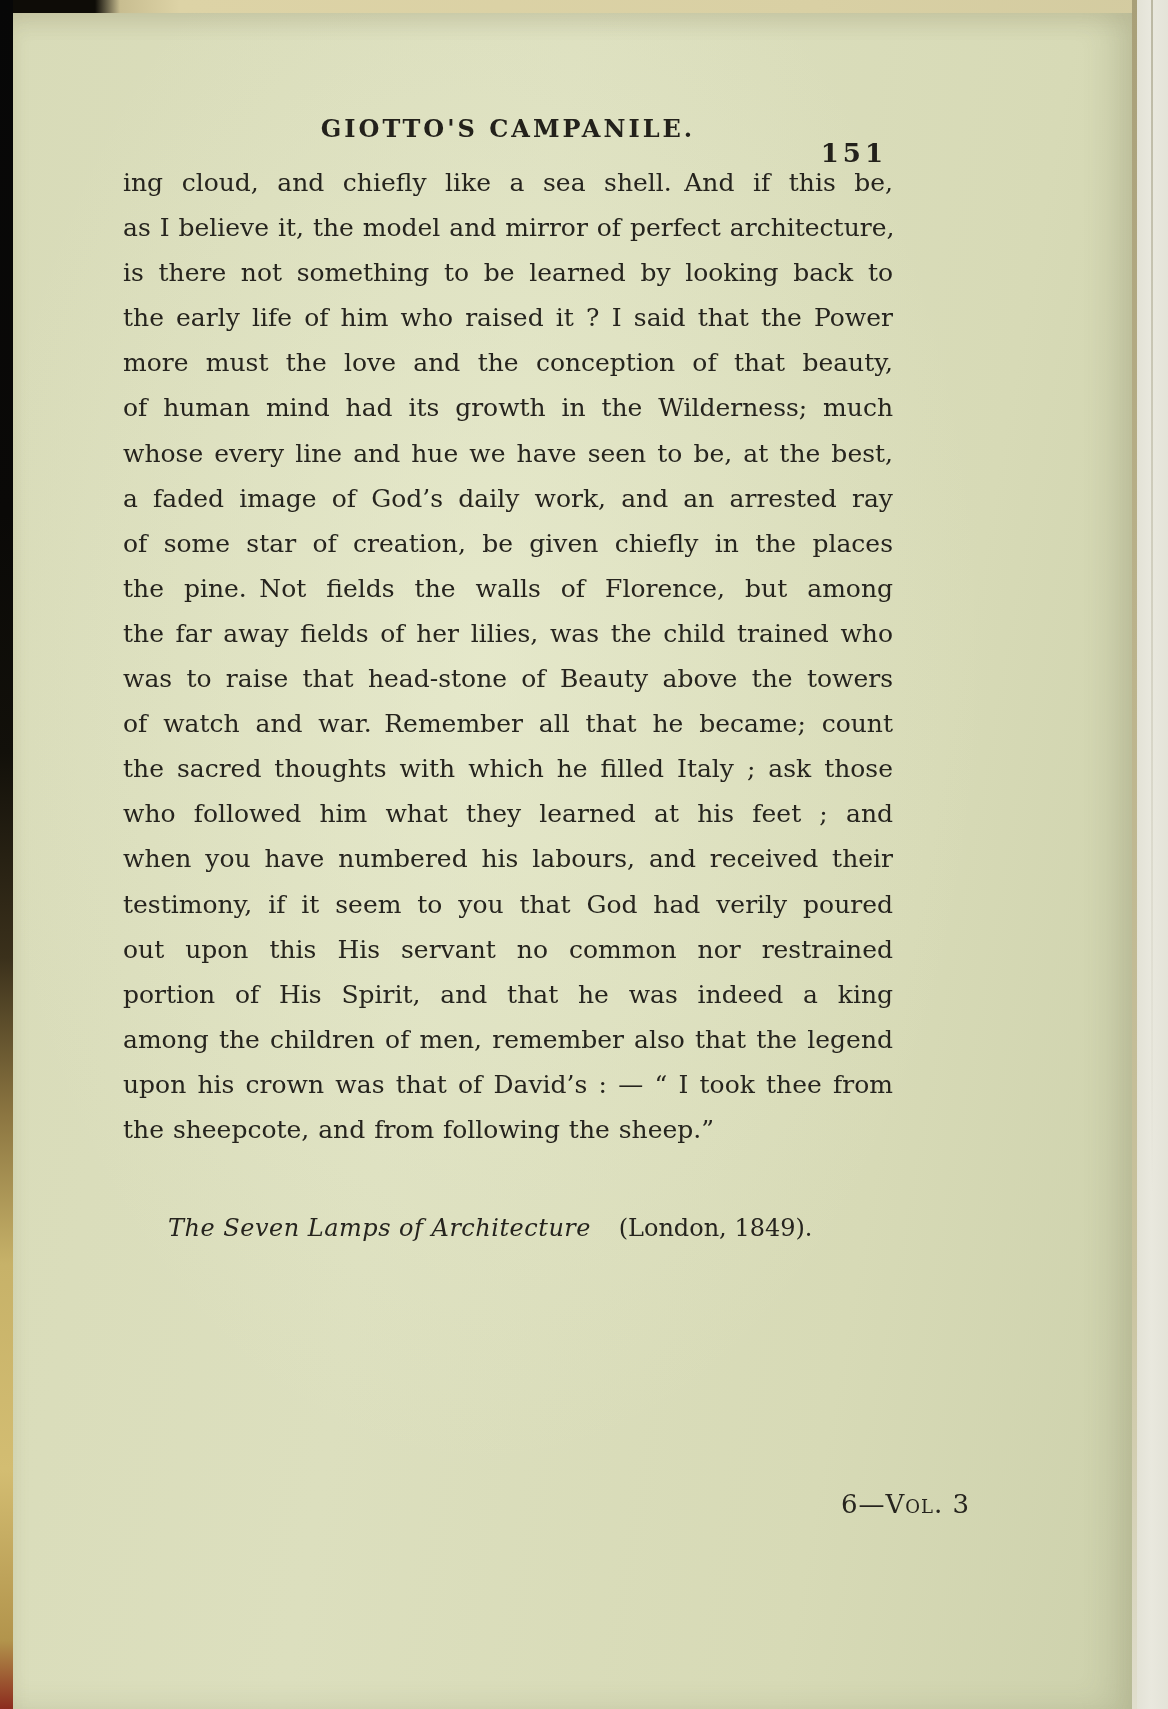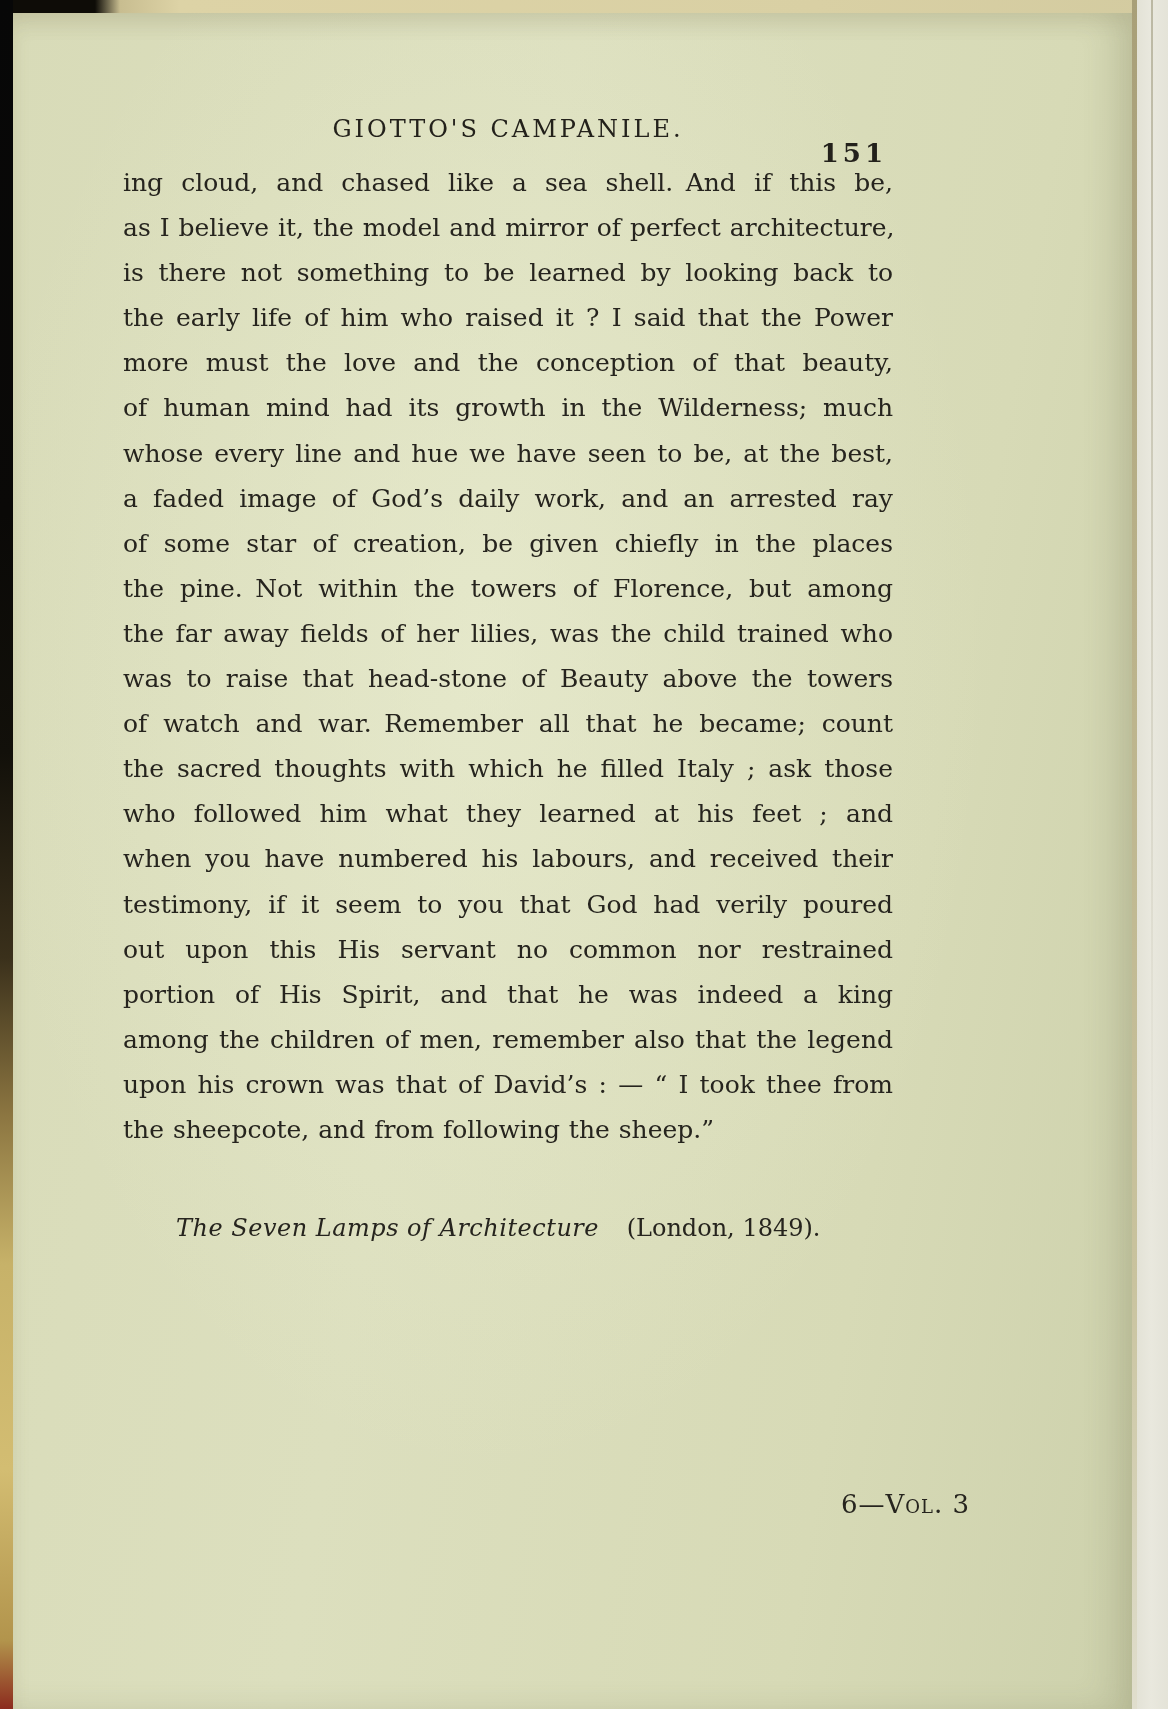--- a/index.html
+++ b/index.html
@@ -54,21 +54,21 @@
     background: linear-gradient(180deg, rgba(150,145,115,0.55), rgba(150,145,115,0));
   }
 
   
   .running-head {
     position: absolute; left: 110px; top: 96px; width: 770px; height: 42px;
     color: #23211b;
   }
   .head-title {
     position: absolute; left: 0; right: 0; text-align: center;
-    font-size: 24px; font-weight: normal; letter-spacing: 3px;
+    font-size: 24px; font-weight: bold; letter-spacing: 3px;
     line-height: 42px;
   }
   .head-number {
     position: absolute; right: 6px; top: 0;
     font-size: 26px; font-weight: bold; letter-spacing: 4px;
     line-height: 42px;
     margin-top: 24px;
   }
   .body-block {
     position: absolute; left: 110px; top: 148px; width: 770px;
@@ -80,51 +80,51 @@
     white-space: nowrap;
     word-spacing: 1px;
     text-align: justify;
     text-align-last: justify;
   }
   .body-line:last-child { text-align-last: left; }
   .citation {
     position: absolute; left: 155px; top: 1202px;
     font-size: 24px; color: #26241e; white-space: nowrap;
   }
-  .citation .it { font-style: italic; letter-spacing: 0.5px; margin-left: 8px; }
+  .citation .it { font-style: italic; letter-spacing: 0.5px; }
   .citation .rm { font-style: normal; margin-left: 20px; }
   .signature {
     position: absolute; left: 828px; top: 1477px;
     font-size: 26px; color: #26241e;
     font-variant: small-caps; letter-spacing: 1px;
   }
 </style>
 </head>
 <body>
 
 <div class="scan">
 
   <div class="page">
 
     <div class="running-head">
       <div class="head-title">GIOTTO'S CAMPANILE.</div>
       <div class="head-number">151</div>
     </div>
 
     <div class="body-block">
-        <div class="body-line">ing cloud, and chased like a sea shell. And if this be,</div>
+        <div class="body-line">ing cloud, and chiefly like a sea shell. And if this be,</div>
         <div class="body-line">as I believe it, the model and mirror of perfect architecture,</div>
         <div class="body-line">is there not something to be learned by looking back to</div>
         <div class="body-line">the early life of him who raised it ? I said that the Power</div>
         <div class="body-line">more must the love and the conception of that beauty,</div>
         <div class="body-line">of human mind had its growth in the Wilderness; much</div>
         <div class="body-line">whose every line and hue we have seen to be, at the best,</div>
         <div class="body-line">a faded image of God’s daily work, and an arrested ray</div>
         <div class="body-line">of some star of creation, be given chiefly in the places</div>
-        <div class="body-line">the pine. Not within the towers of Florence, but among</div>
+        <div class="body-line">the pine. Not fields the walls of Florence, but among</div>
         <div class="body-line">the far away fields of her lilies, was the child trained who</div>
         <div class="body-line">was to raise that head-stone of Beauty above the towers</div>
         <div class="body-line">of watch and war. Remember all that he became; count</div>
         <div class="body-line">the sacred thoughts with which he filled Italy ; ask those</div>
         <div class="body-line">who followed him what they learned at his feet ; and</div>
         <div class="body-line">when you have numbered his labours, and received their</div>
         <div class="body-line">testimony, if it seem to you that God had verily poured</div>
         <div class="body-line">out upon this His servant no common nor restrained</div>
         <div class="body-line">portion of His Spirit, and that he was indeed a king</div>
         <div class="body-line">among the children of men, remember also that the legend</div>

